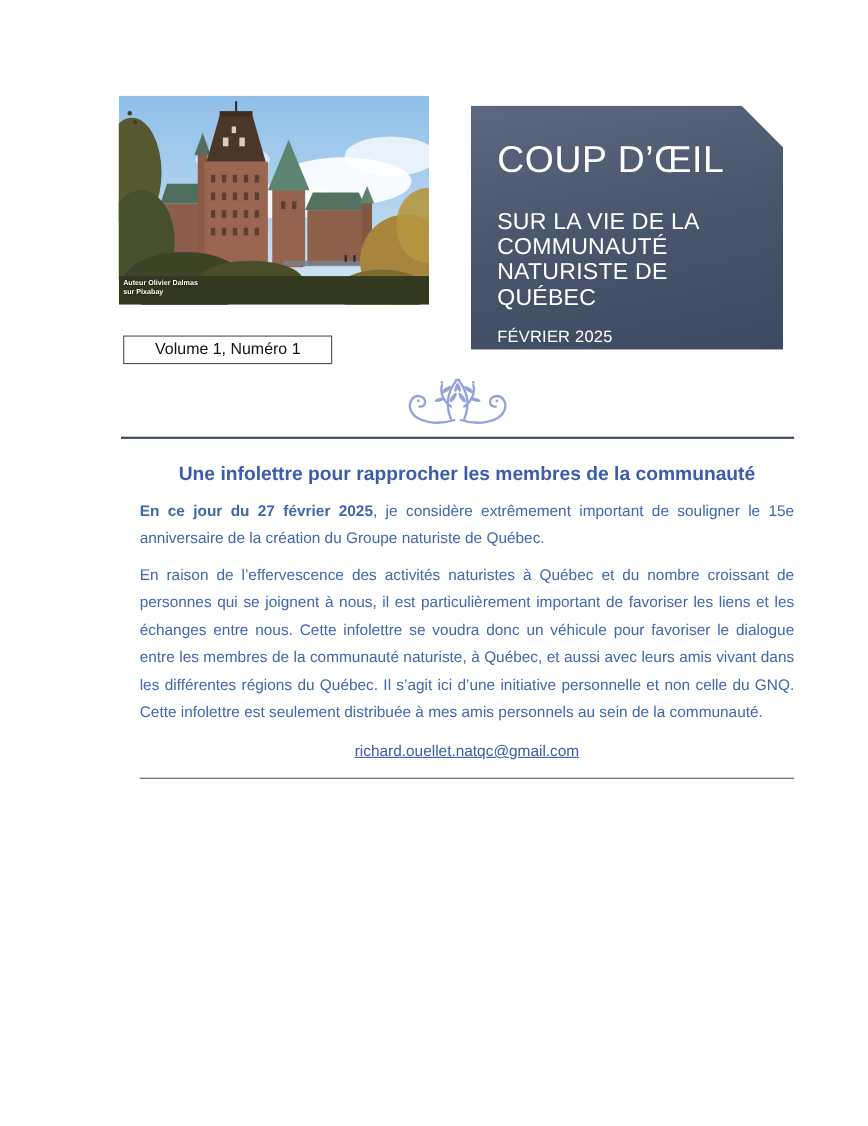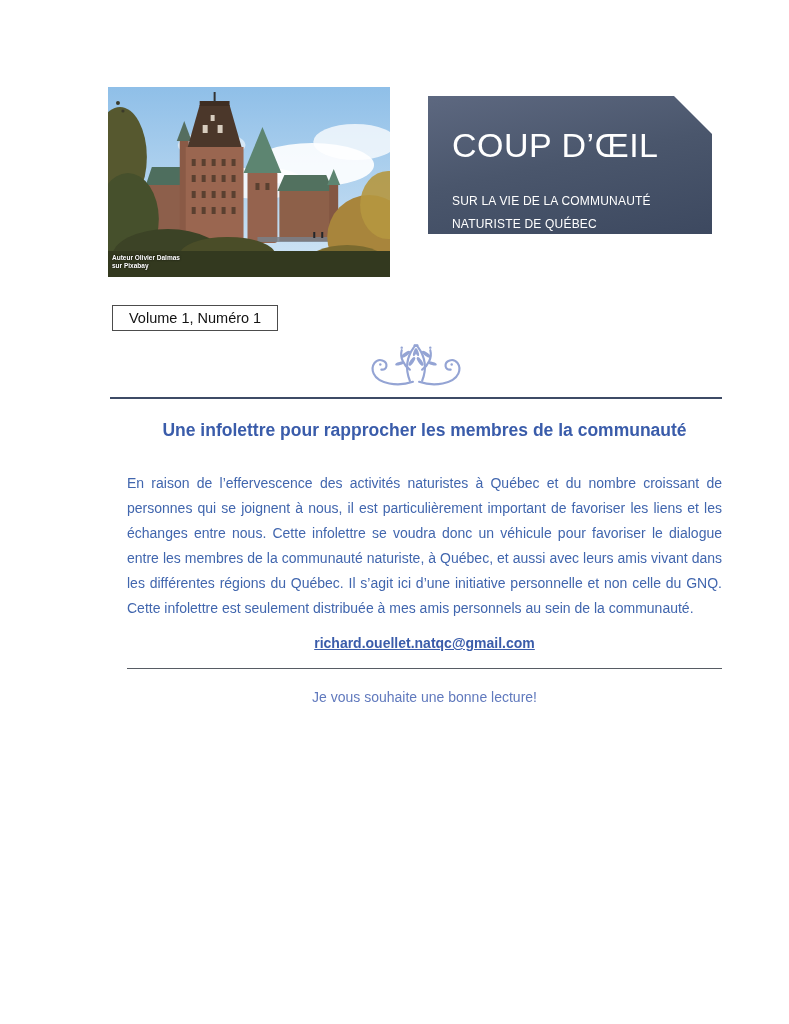--- a/index.html
+++ b/index.html
@@ -9,51 +9,51 @@
   }
   
   .photo{position:absolute;left:108px;top:87px;width:282px;height:190px;}
   .photo svg{display:block;width:100%;height:100%;}
   .photo-credit{
     position:absolute;left:4px;bottom:7px;color:#ffffff;
     font-size:6.5px;line-height:8px;font-weight:bold;text-shadow:0 0 2px rgba(0,0,0,.9);
   }
   
   .masthead{
-    position:absolute;left:428px;top:96px;width:284px;height:138px;box-sizing:border-box;
+    position:absolute;left:428px;top:96px;width:284px;height:222px;box-sizing:border-box;
     padding:30px 24px 0 24px;color:#ffffff;
     background:linear-gradient(168deg,#5d6880 0%,#4a566c 48%,#3d4960 100%);
     clip-path:polygon(0 0, calc(100% - 38px) 0, 100% 38px, 100% 100%, 0 100%);
   }
   .masthead-title{
     margin:0;font-size:34px;font-weight:400;letter-spacing:.5px;white-space:nowrap;
   }
-  .masthead-subtitle{margin-top:25px;font-size:12px;line-height:23px;letter-spacing:.2px;}
+  .masthead-subtitle{margin-top:25px;font-size:21px;line-height:23px;letter-spacing:.2px;}
   .masthead-date{margin-top:16px;font-size:15px;letter-spacing:.2px;}
   
   .volume{
     position:absolute;left:112px;top:305px;border:1px solid #4c4c4c;
-    padding:4px 16px;font-size:14.5px;color:#121212;background:#fff;white-space:nowrap;
+    padding:4px 28px;font-size:14.5px;color:#121212;background:#fff;white-space:nowrap;
   }
   
   .ornament{position:absolute;left:365px;top:340px;width:102px;height:50px;}
   .rule-top{position:absolute;left:110px;top:397px;width:612px;height:0;border-top:2px solid #3d4b66;}
   
   .article{
     position:absolute;left:127px;top:416px;width:595px;
     color:#4166ae;font-size:14px;line-height:25px;text-align:justify;
   }
   .article h2{
-    margin:0 0 26px 0;text-align:center;color:#3a5caa;
+    margin:0 0 7px 0;text-align:center;color:#3a5caa;
     font-size:17.5px;line-height:29px;font-weight:bold;
   }
   .article p{margin:0 0 8px 0;}
   .email-row{text-align:center;margin:10px 0 0 0;}
   .email-row a{
-    color:#3a5caa;font-weight:bold;text-decoration:underline;font-size:14px;cursor:pointer;
+    color:#3a5caa;font-weight:normal;text-decoration:underline;font-size:14px;cursor:pointer;
   }
   .rule-bottom{border:none;border-top:1.5px solid #575c64;margin:12px 0 0 0;}
   .closing{text-align:center;color:#6079bd;margin:16px 0 0 0;}
 </style>
 </head>
 <body>
 
 <div class="page">
 
   <div class="photo">
@@ -166,27 +166,27 @@
     </svg>
   </div>
 
   <div class="rule-top"></div>
 
   <div class="article">
     <h2>
       <span>Une infolettre pour rapprocher les membres de la communauté</span><br>
     </h2>
 
+    <p><strong>En ce jour du 27 février 2025</strong><span>, je considère extrêmement important de souligner le 15e anniversaire de la création du Groupe naturiste de Québec.</span></p>
 
 
     <p><span>En raison de l’effervescence des activités naturistes à Québec et du nombre croissant de personnes qui se joignent à nous, il est particulièrement important de favoriser les liens et les échanges entre nous. Cette infolettre se voudra donc un véhicule pour favoriser le dialogue entre les membres de la communauté naturiste, à Québec, et aussi avec leurs amis vivant dans les différentes régions du Québec. Il s’agit ici d’une initiative personnelle et non celle du GNQ. Cette infolettre est seulement distribuée à mes amis personnels au sein de la communauté.</span></p>
 
 
     <div class="email-row">
       <a>richard.ouellet.natqc@gmail.com</a>
     </div>
 
     <hr class="rule-bottom">
 
-    <div class="closing">Je vous souhaite une bonne lecture!</div>
   </div>
 
 </div>
 
 </body></html>

